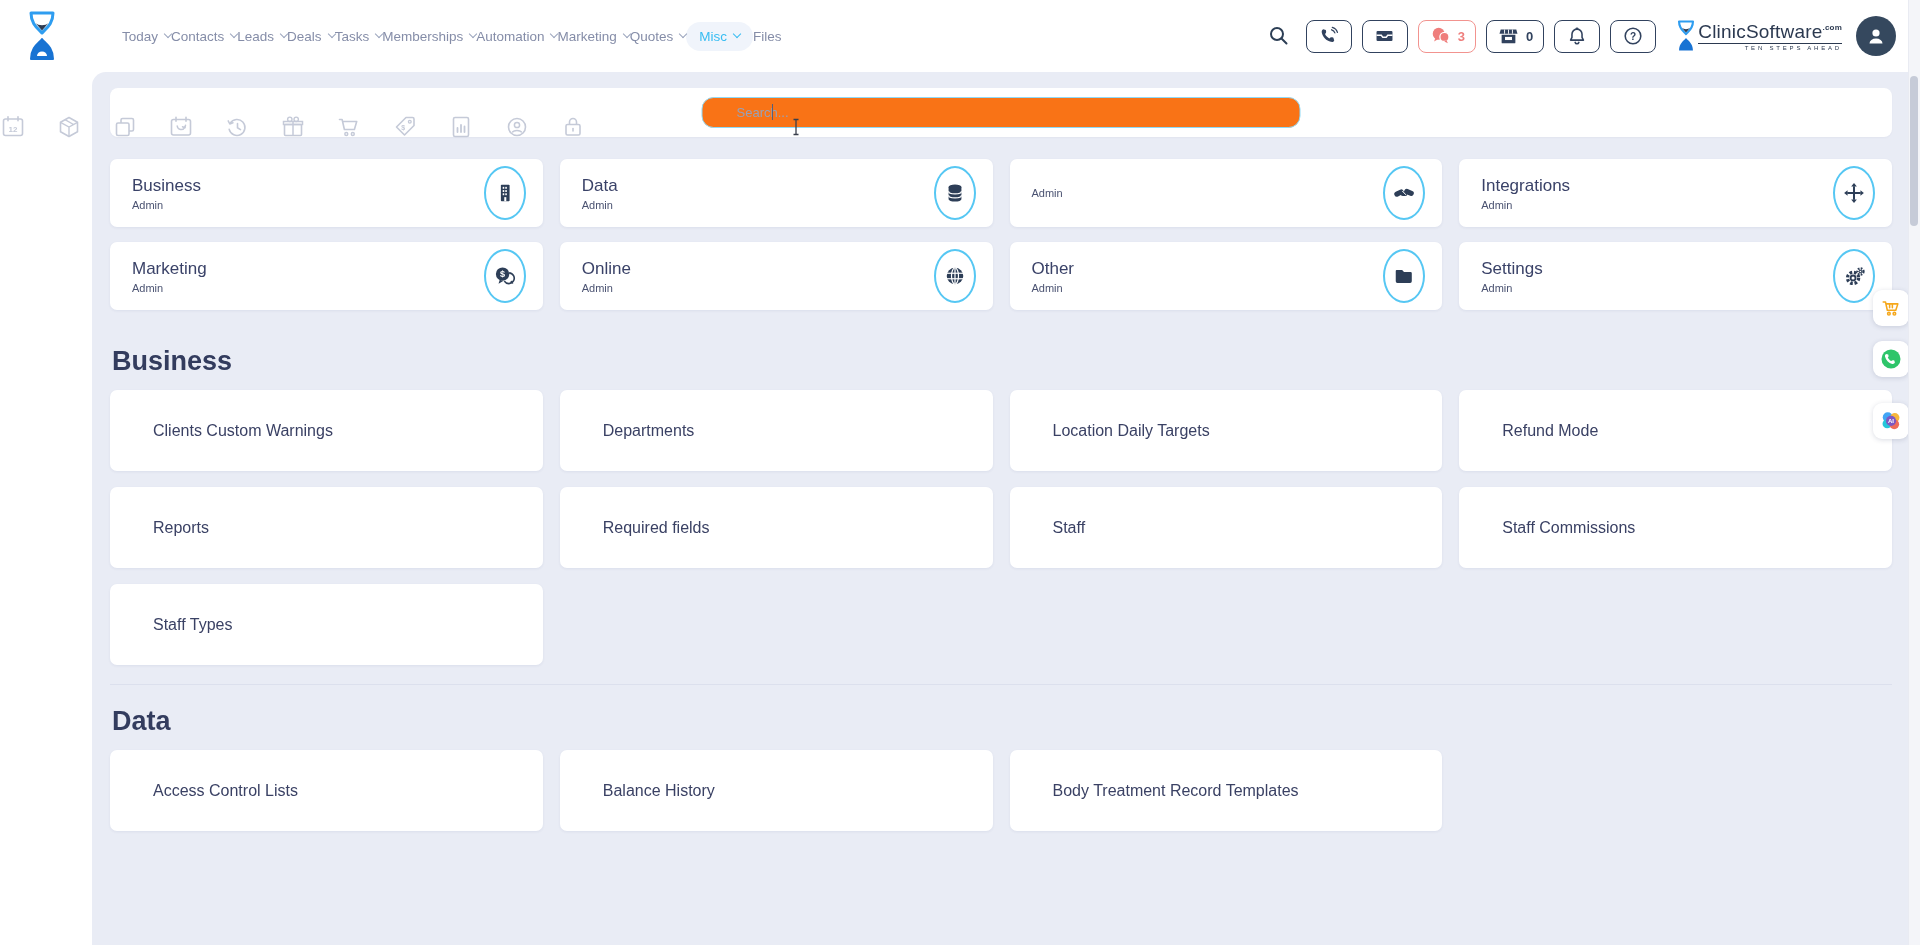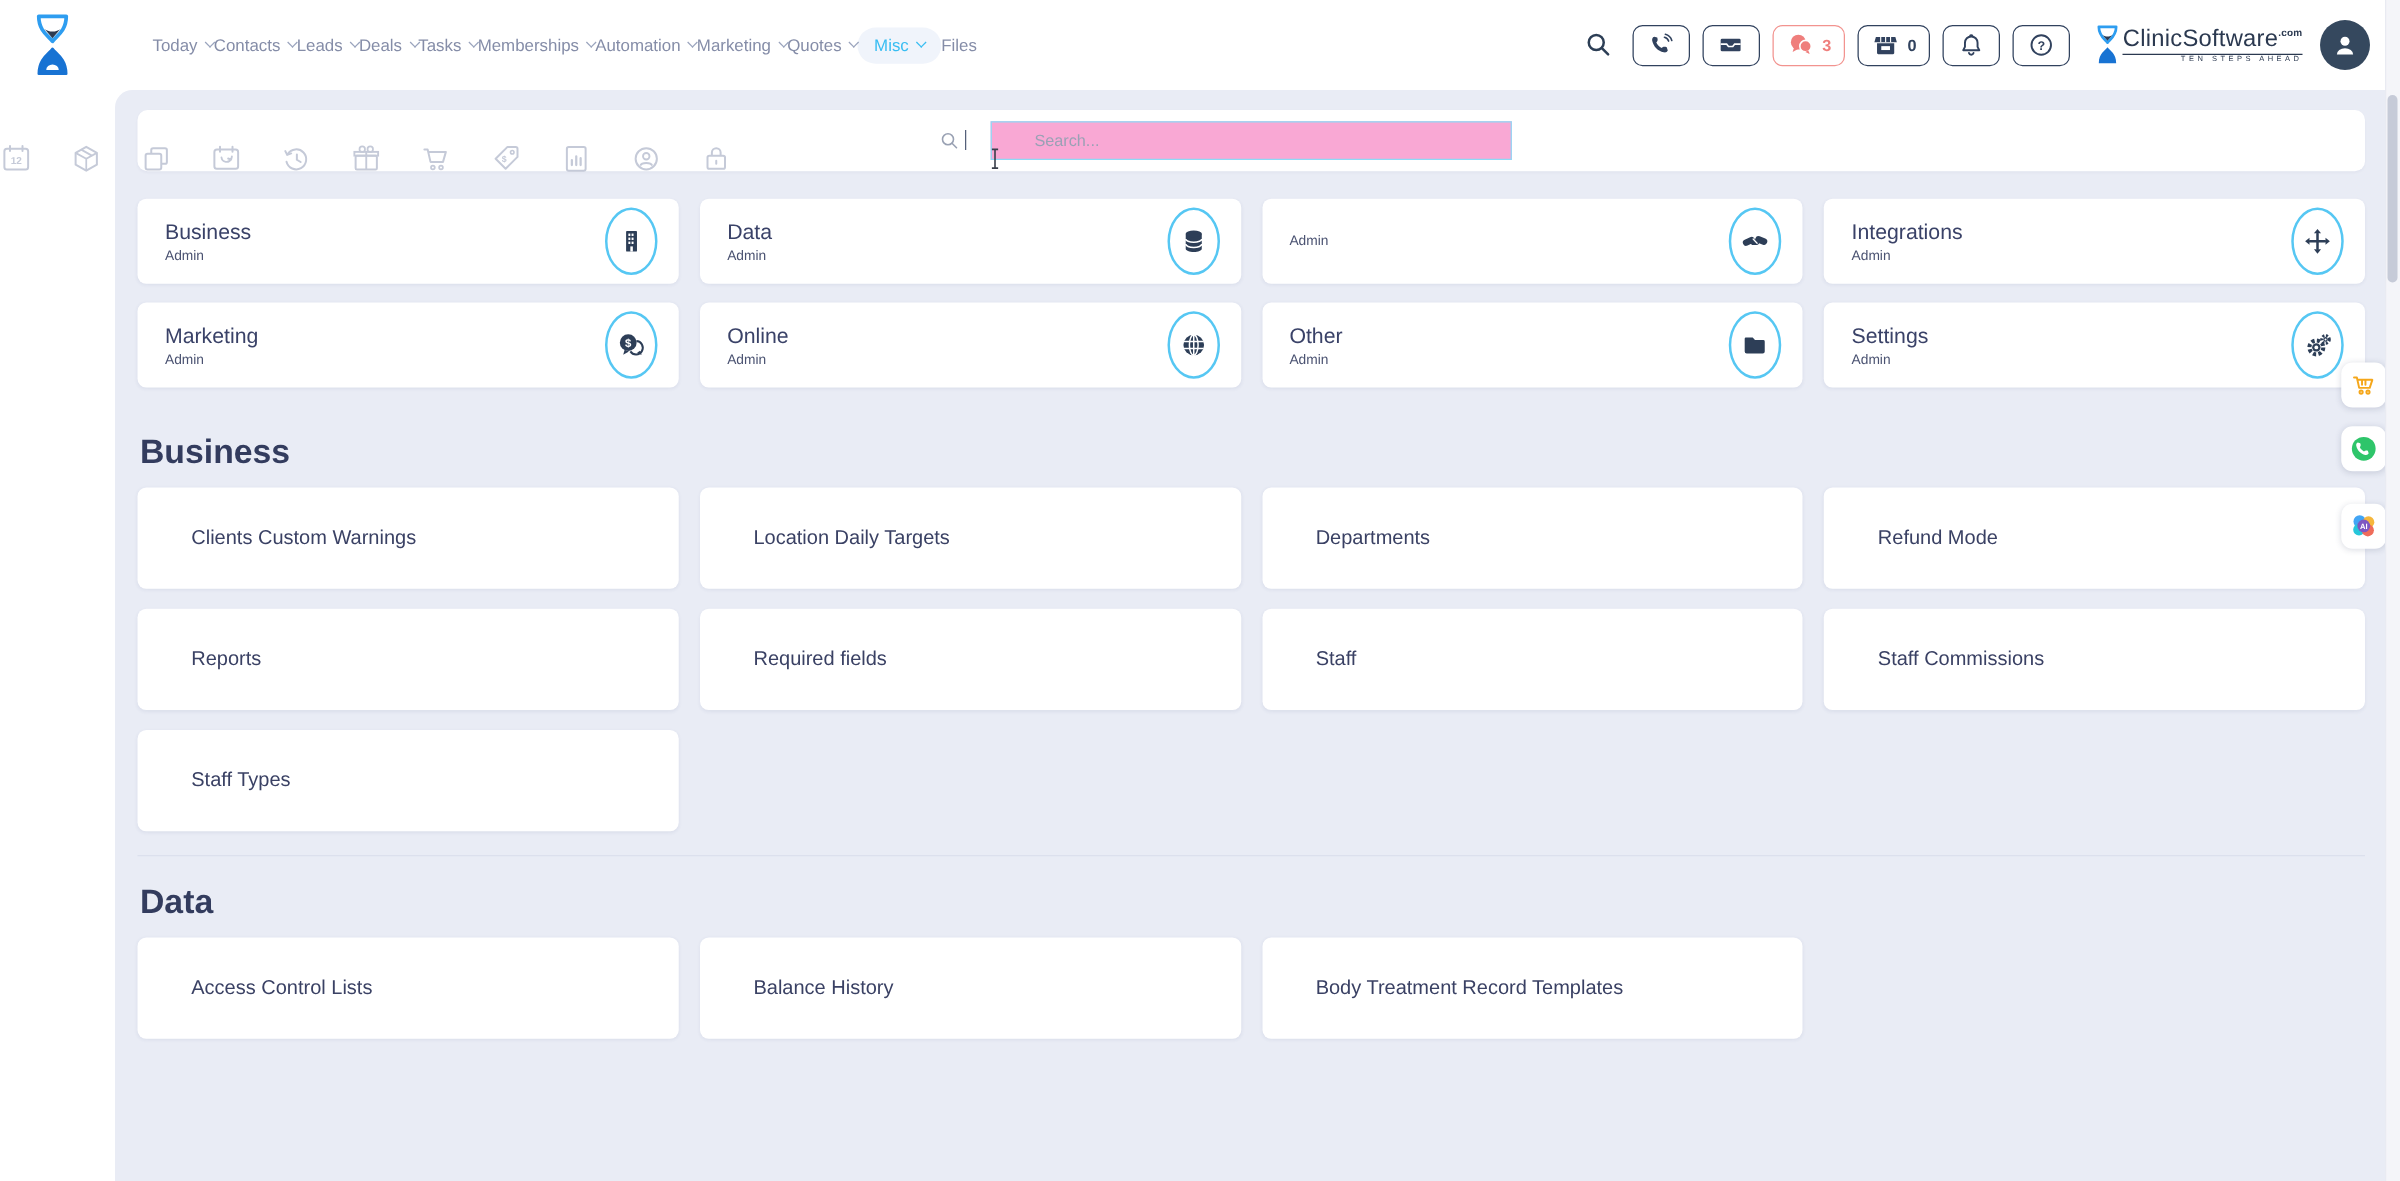--- a/index.html
+++ b/index.html
@@ -38,22 +38,22 @@
     display:flex; padding-top:42px; gap:30px; }
   .side-ic { width:26px; height:26px; cursor:pointer; }
 
   
   .content { position:absolute; left:92px; top:72px; right:0; bottom:0; background:#e9ecf5;
     border-top-left-radius:14px; overflow:hidden; }
   .inner { margin-left:18px; margin-right:28px; padding-top:16px; }
 
   .searchbar { height:49px; background:#fff; border-radius:8px; position:relative;
     box-shadow:0 1px 2px rgba(45,60,110,0.04); }
-  .search-input { position:absolute; left:50%; top:9px; transform:translateX(-50%); width:417px; height:31px;
-    border:1px solid #8fd9f6; border-radius:0; background:#f9a8d4; font-size:13px; color:#333;
+  .search-input { position:absolute; left:50%; top:9px; transform:translateX(-50%); width:599px; height:31px;
+    border:1px solid #8fd9f6; border-radius:12px; background:#f97316; font-size:13px; color:#333;
     padding:0 10px 0 34px; outline:none; font-family:"Liberation Sans", sans-serif; }
   .search-input::placeholder { color:#9aa1b5; }
   .search-glyph { position:absolute; left:50%; margin-left:-249px; top:17px; pointer-events:none; }
   .fake-caret { position:absolute; left:50%; margin-left:-229px; top:16px; width:1px; height:16px; background:#55607a; }
   .ibeam { position:absolute; left:50%; margin-left:-210px; top:30px; pointer-events:none; }
 
   .cat-grid { margin-top:22px; display:grid; grid-template-columns:repeat(4,1fr); gap:15px 17px; }
   .cat-card { height:68px; background:#fff; border-radius:7px; position:relative; display:flex;
     flex-direction:column; justify-content:center; padding-left:22px; cursor:pointer;
     box-shadow:0 1px 3px rgba(45,60,110,0.07); }
@@ -441,24 +441,24 @@
         </div>
       </div>
     </div>
 
     <div class="sec-head">Business</div>
     <div class="item-grid">
       <div class="item-card">
           <span>Clients Custom Warnings</span>
         </div>
       <div class="item-card">
+          <span>Departments</span>
+        </div>
+      <div class="item-card">
           <span>Location Daily Targets</span>
-        </div>
-      <div class="item-card">
-          <span>Departments</span>
         </div>
       <div class="item-card">
           <span>Refund Mode</span>
         </div>
       <div class="item-card">
           <span>Reports</span>
         </div>
       <div class="item-card">
           <span>Required fields</span>
         </div>

